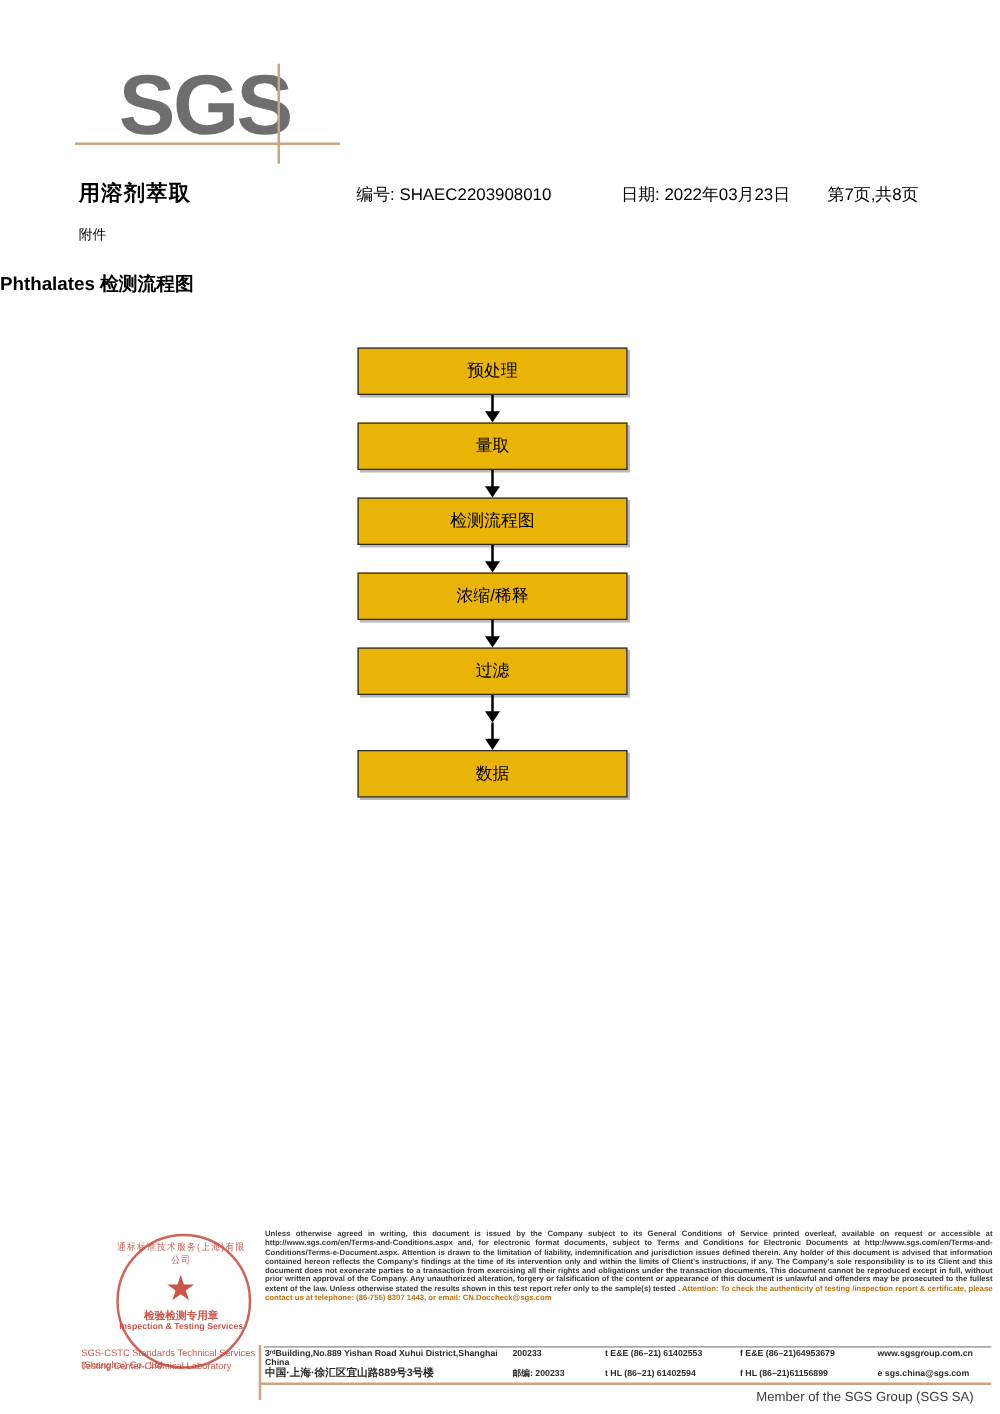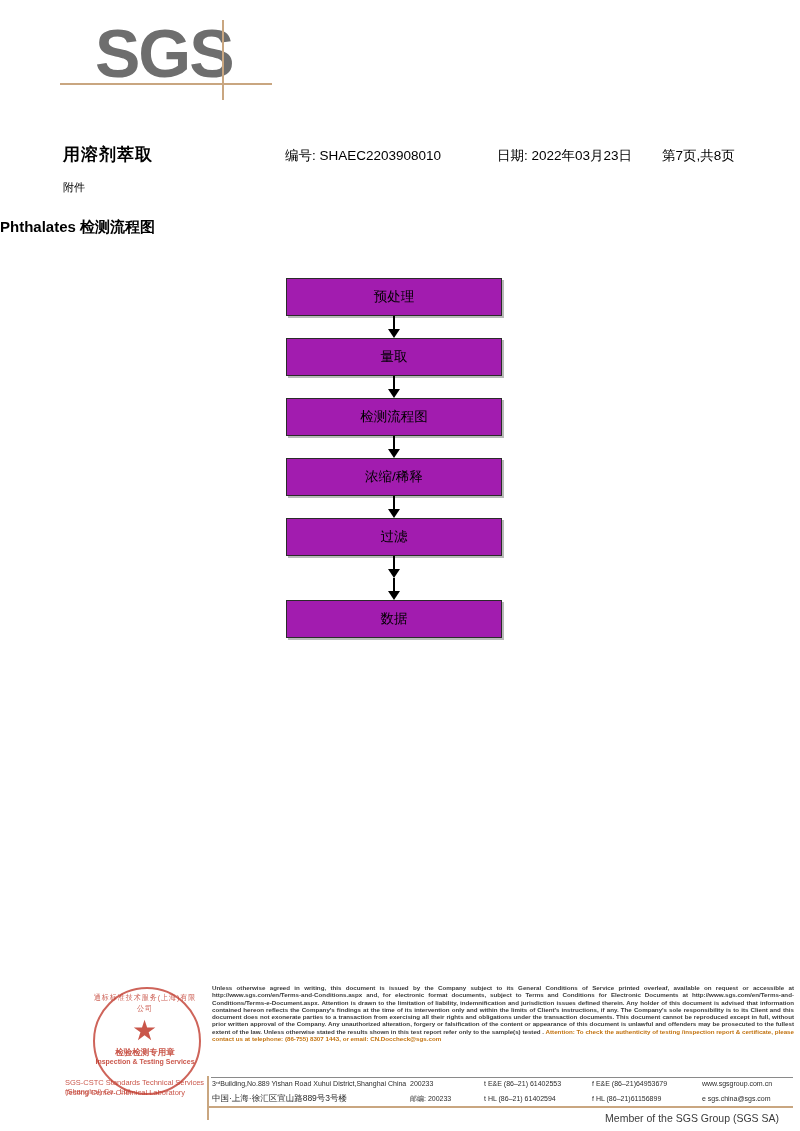--- a/index.html
+++ b/index.html
@@ -6,21 +6,21 @@
   body {
     width:800px; height:1131px;
     background:#ffffff;
     font-family:"Liberation Sans", sans-serif;
     color:#000;
     position:relative;
     overflow:hidden;
   }
 
   
-  .logo-wrap { position:absolute; left:95px; top:20px; width:170px; height:82px; }
+  .logo-wrap { position:absolute; left:95px; top:51px; width:170px; height:82px; }
   .logo-text {
     position:absolute; left:0; top:-8px;
     font-family:"Liberation Sans", sans-serif;
     font-weight:bold; font-size:68px; letter-spacing:-2px;
     color:#6e6e6e; line-height:82px;
   }
   .logo-vline { position:absolute; left:127px; top:0px; width:1.5px; height:80px; background:#c9a680; }
   .logo-hline { position:absolute; left:-35px; top:63px; width:212px; height:1.5px; background:#c9a680; }
 
   
@@ -34,21 +34,21 @@
   
   .flow-title {
     position:absolute; left:0; top:218px; width:800px; 
     font-size:15px; font-weight:bold;
   }
   .flow { position:absolute; left:286px; top:278px; width:216px; }
   .node {
     box-sizing:border-box;
     width:216px; height:38px;
     border:1px solid #2b2b2b;
-    background:#a21caf;
+    background:#eab308;
     box-shadow:2px 2px 0 0 #b9b9b9;
     display:flex; align-items:center; justify-content:center;
     font-size:13.5px; color:#000;
   }
   .arrow { width:216px; height:22px; position:relative; }
   .arrow .shaft {
     position:absolute; left:107px; top:0; width:2px; height:16px; background:#000;
   }
   .arrow .head {
     position:absolute; left:102px; top:13px;
@@ -101,21 +101,21 @@
   .f-rule-top {
     position:absolute; left:211px; top:1077px; width:582px; height:.8px; background:#8a8a8a;
   }
   .disclaimer {
     position:absolute; left:212px; top:984px; width:582px;
     font-size:6.2px; line-height:7.3px; font-weight:bold;
     color:#3b3b3b; text-align:justify;
   }
   .attention { color:#c1720f; font-weight:bold; }
   .addr-block { position:absolute; left:212px; top:1080px; width:582px; }
-  .addr-row { display:flex; align-items:baseline; font-size:7px; font-weight:normal; color:#2b2b2b; height:13px; }
+  .addr-row { display:flex; align-items:baseline; font-size:7px; font-weight:bold; color:#2b2b2b; height:13px; }
   .a-street { width:198px; }
   .a-zip    { width:74px; }
   .a-t1     { width:108px; }
   .a-t2     { width:110px; }
   .a-web    { width:auto; }
   .addr-row.cn .a-street { font-size:8.5px; }
   .member {
     position:absolute; left:0; top:1112px; width:779px; text-align:right;
     font-size:10.5px; color:#3b3b3b;
   }

